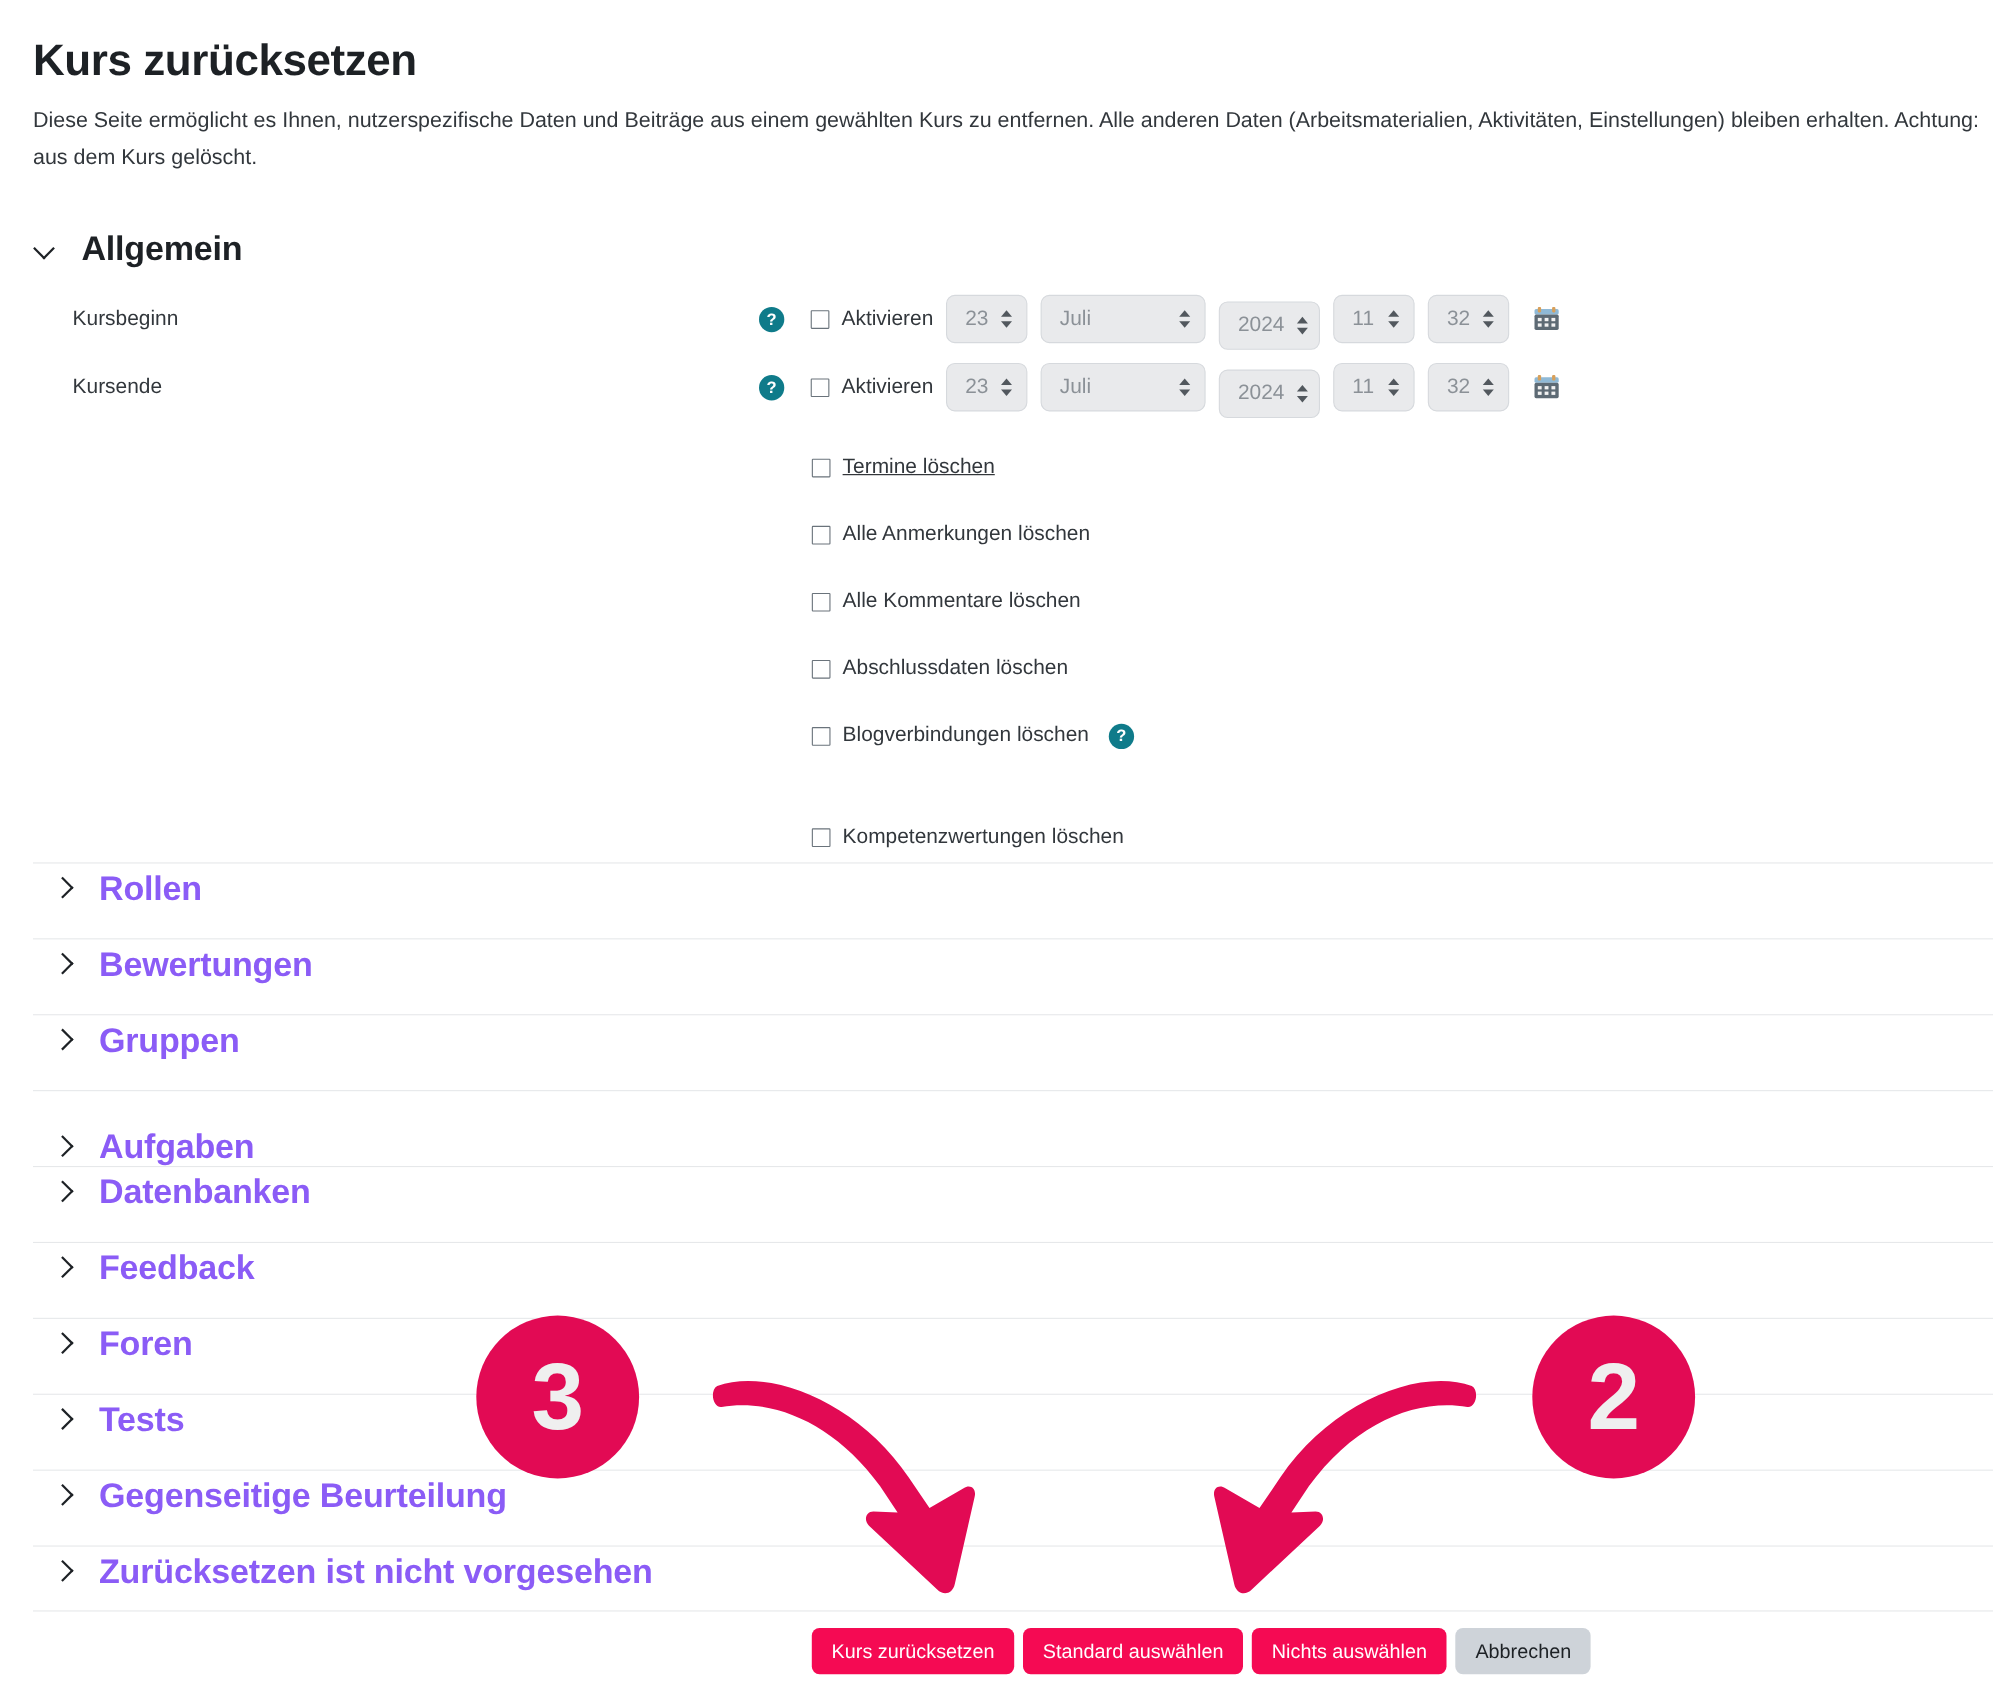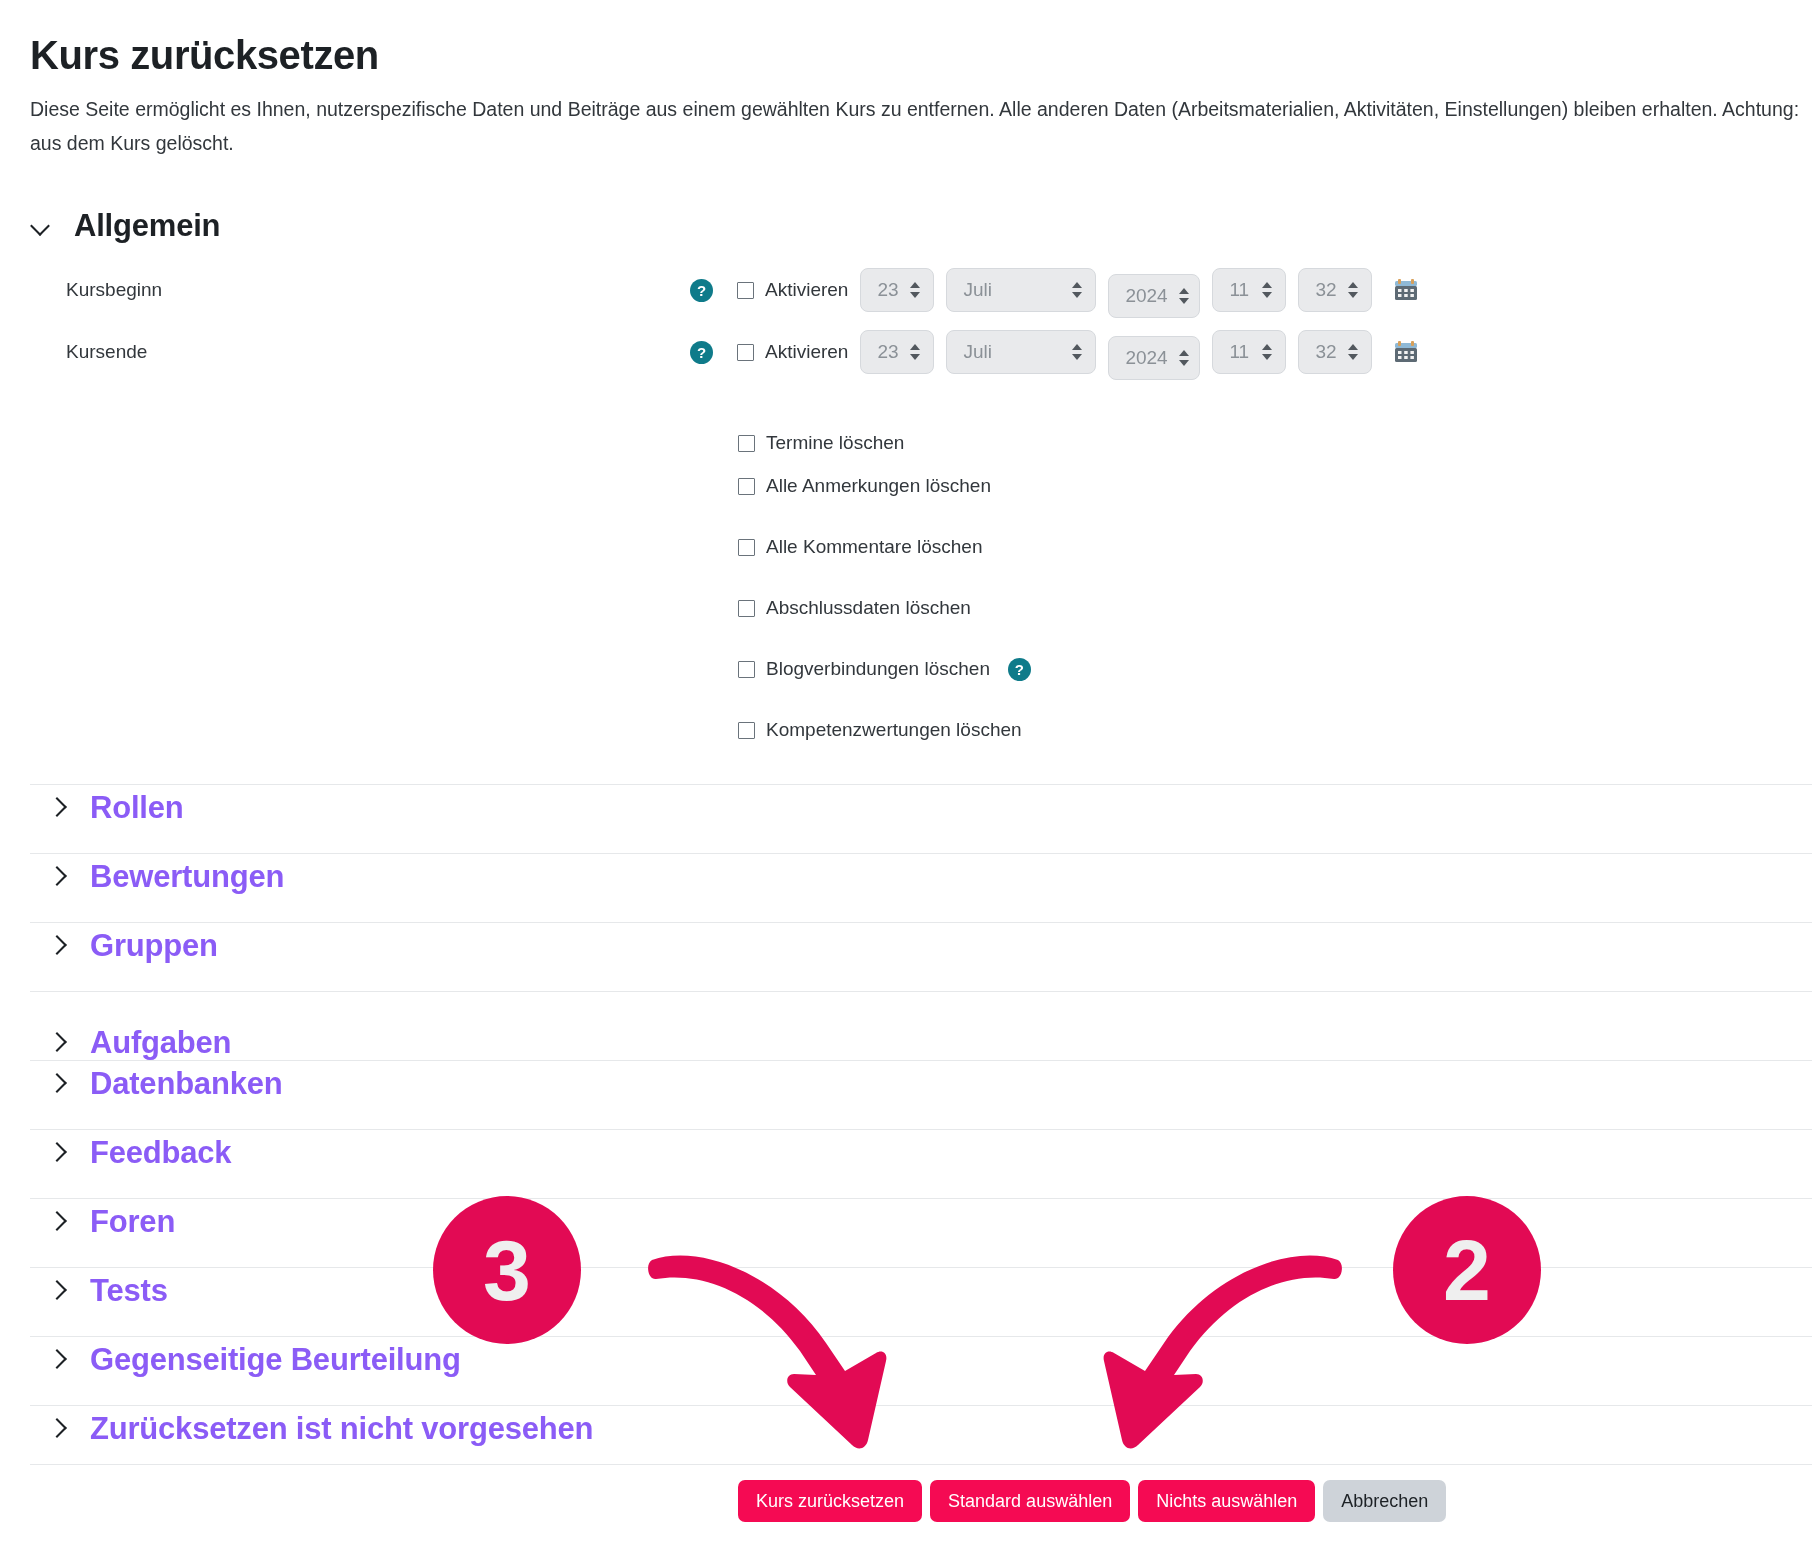--- a/index.html
+++ b/index.html
@@ -357,42 +357,42 @@
           <rect x="10.2" y="11" width="3.5" height="3" fill="#f2f2f2"></rect>
           <rect x="16.4" y="11" width="3.5" height="3" fill="#f2f2f2"></rect>
           <rect x="4" y="16" width="3.5" height="3" fill="#f2f2f2"></rect>
           <rect x="10.2" y="16" width="3.5" height="3" fill="#f2f2f2"></rect>
           <rect x="16.4" y="16" width="3.5" height="3" fill="#f2f2f2"></rect>
         </svg>
       </span>
     </div>
   </div>
 
-  <div class="cbx-row" style="top:428px;">
+  <div class="cbx-row" style="top:410px;text-decoration:underline;">
     <span class="cbx"></span>
     <span class="cbx-label">Termine löschen</span>
   </div>
   <div class="cbx-row" style="top:471px;">
     <span class="cbx"></span>
     <span class="cbx-label">Alle Anmerkungen löschen</span>
   </div>
   <div class="cbx-row" style="top:532px;">
     <span class="cbx"></span>
     <span class="cbx-label">Alle Kommentare löschen</span>
   </div>
   <div class="cbx-row" style="top:593px;">
     <span class="cbx"></span>
     <span class="cbx-label">Abschlussdaten löschen</span>
   </div>
   <div class="cbx-row" style="top:654px;">
     <span class="cbx"></span>
     <span class="cbx-label">Blogverbindungen löschen</span>
     <span class="help-icon inline">?</span>
   </div>
-  <div class="cbx-row" style="top:715px;text-align:right;">
+  <div class="cbx-row" style="top:746px;text-align:right;">
     <span class="cbx"></span>
     <span class="cbx-label">Kompetenzwertungen löschen</span>
   </div>
 
   <div class="divider" style="top:784px;"></div>
   <div class="collapsed-header" style="top:790px;">
     <span class="chev right"></span>
     <span class="collapsed-title">Rollen</span>
   </div>
 

